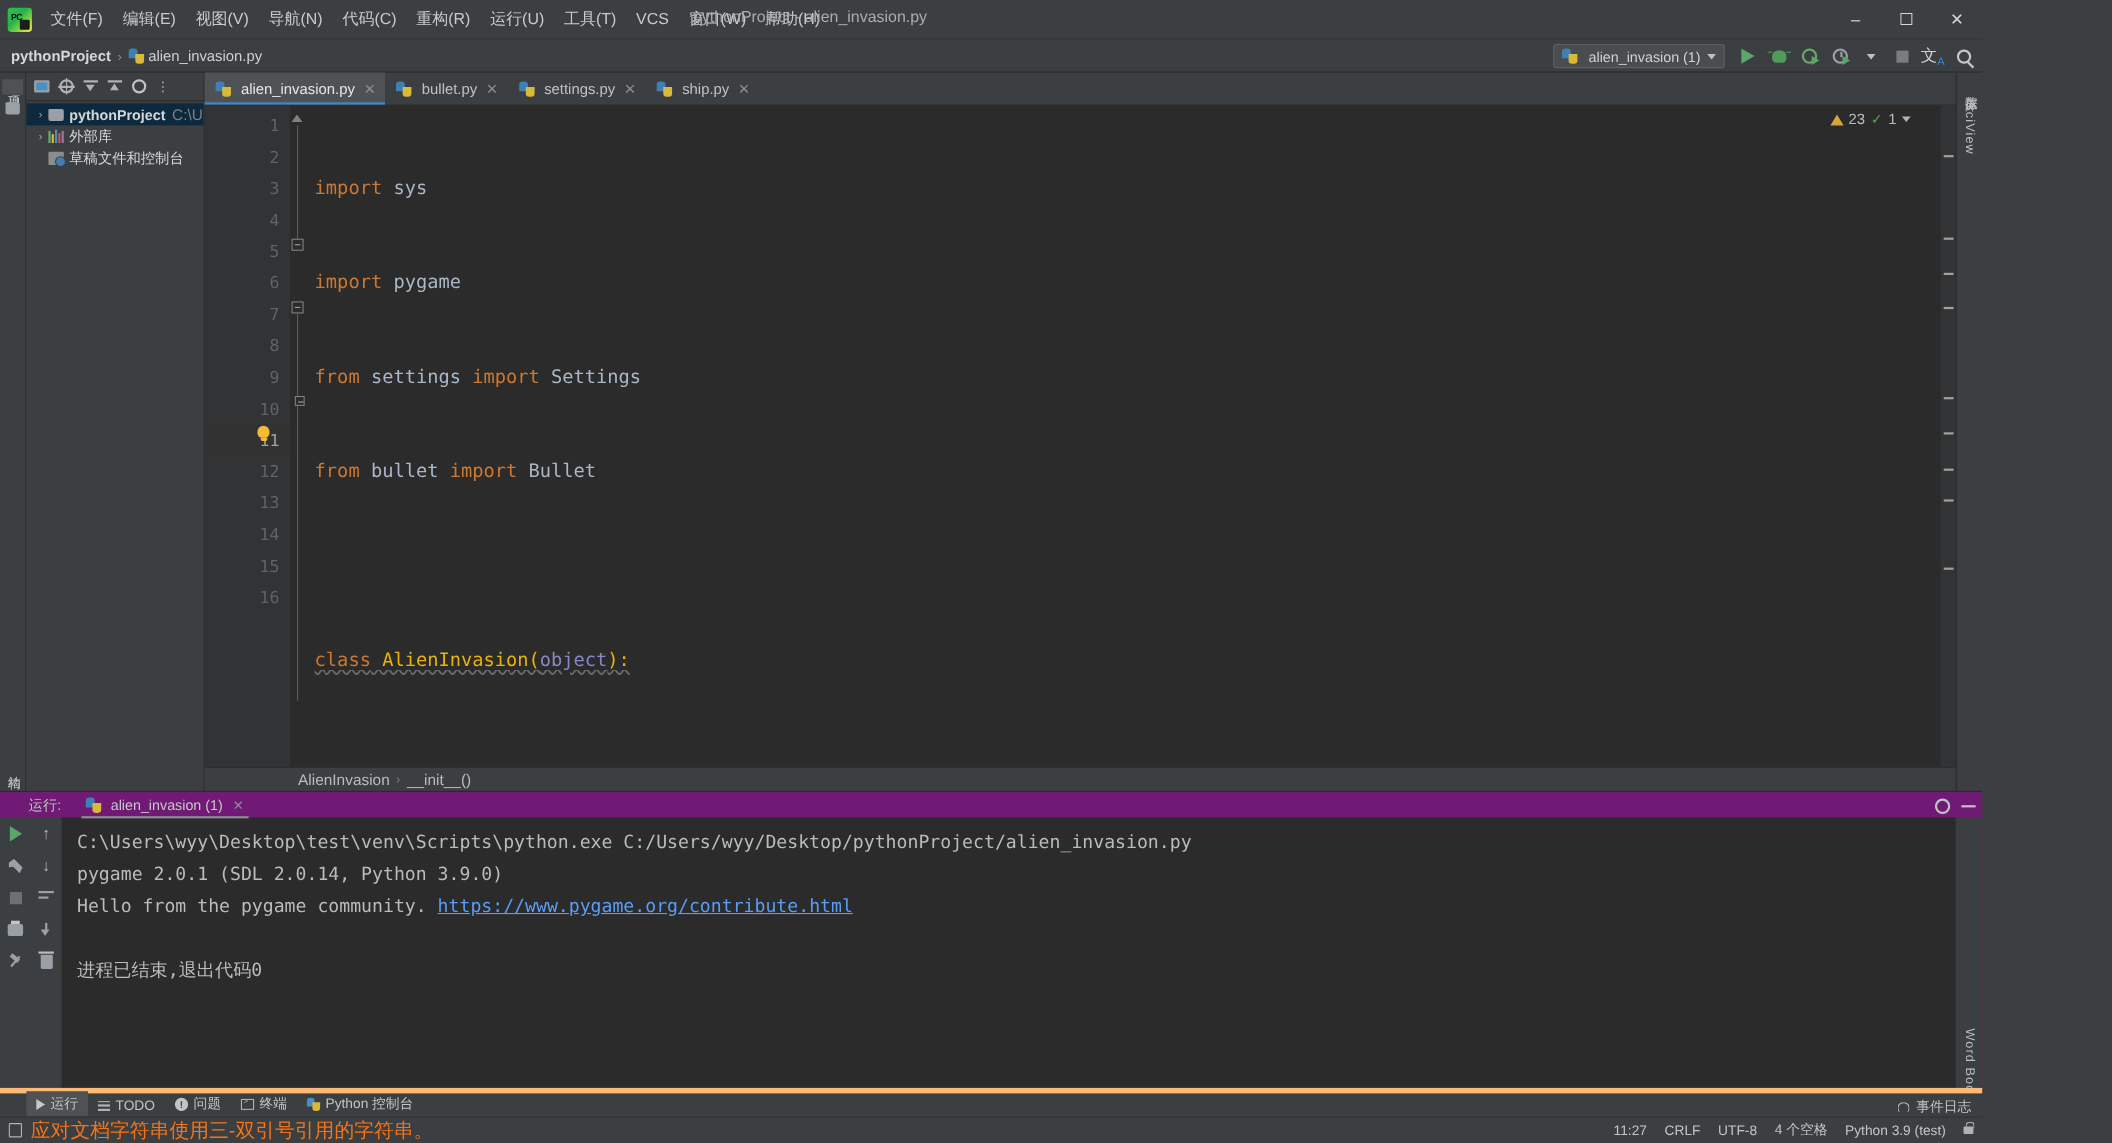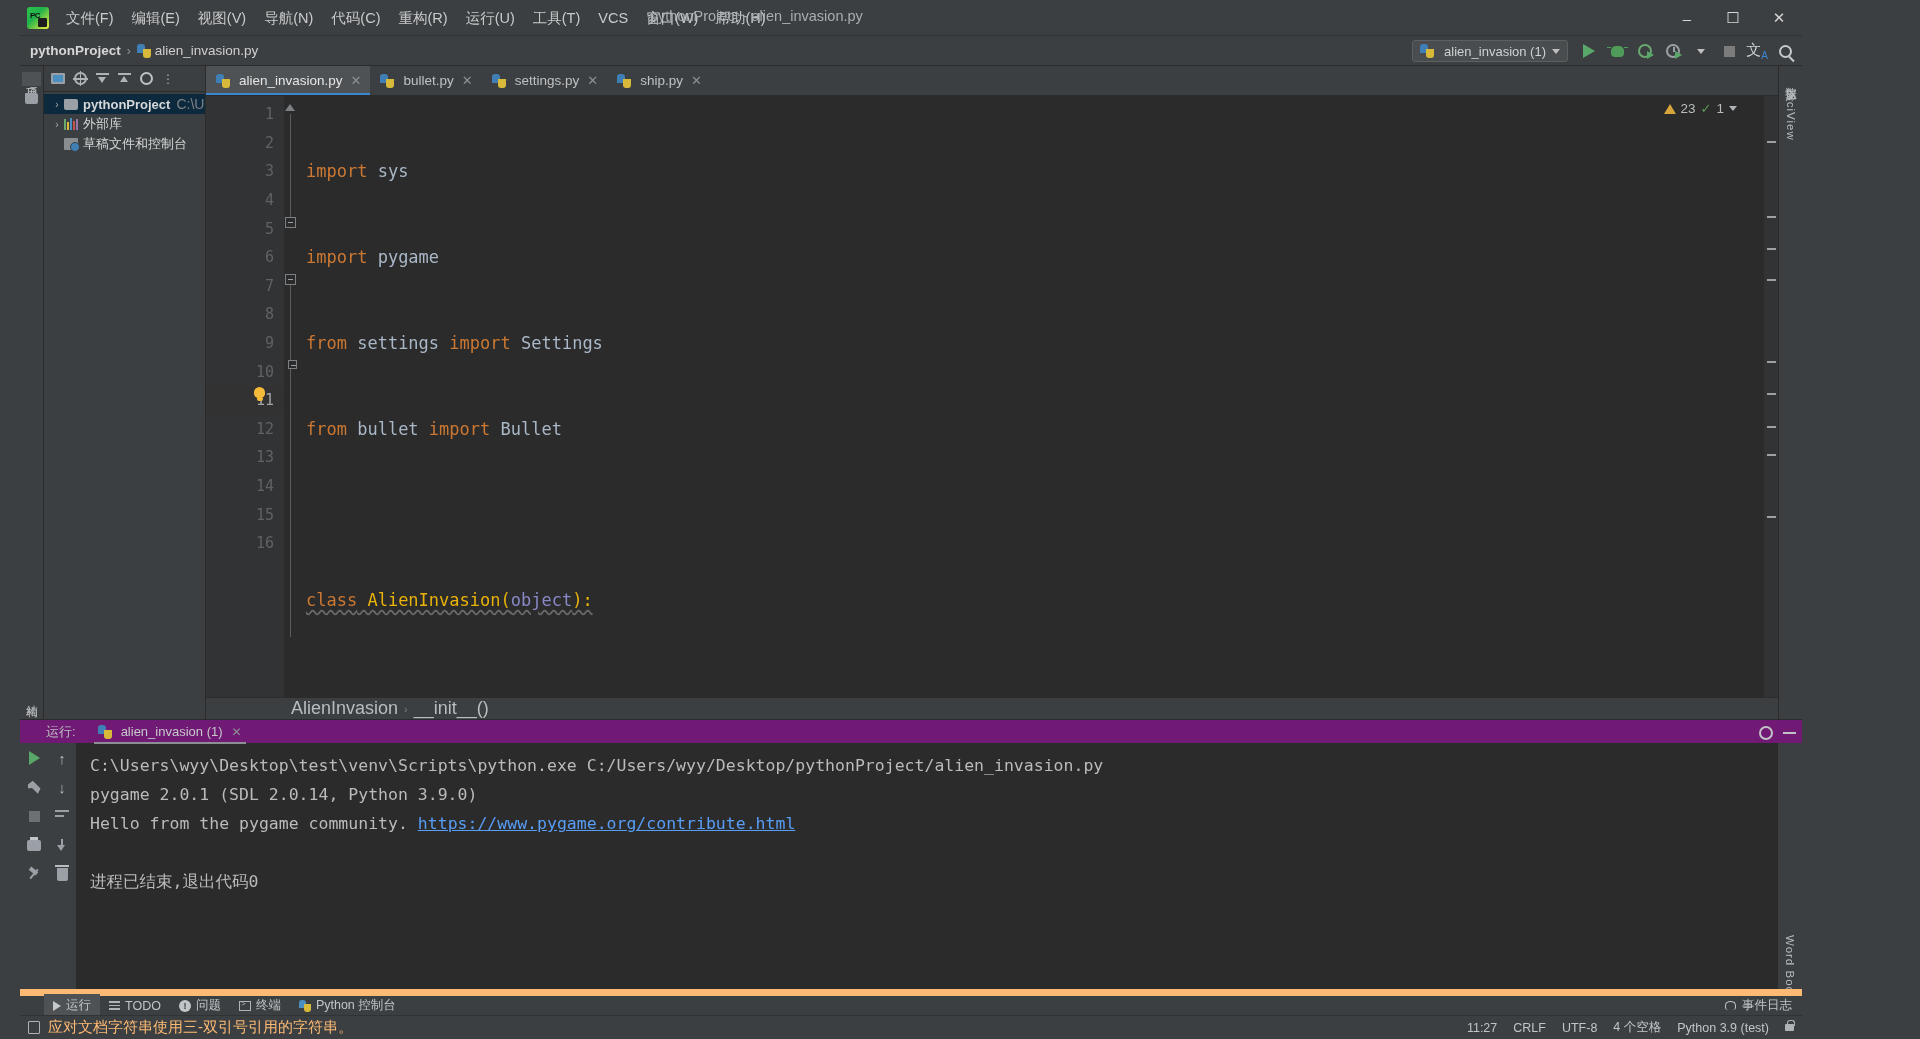--- a/index.html
+++ b/index.html
@@ -3,21 +3,21 @@
 <meta charset="utf-8">
 <style>
   * { box-sizing: border-box; margin: 0; padding: 0; }
   html, body {
     width: 1920px; height: 1039px;
     background: #3c3f41;
     font-family: "Liberation Sans", sans-serif;
     overflow: hidden;
     color: #bbbbbb;
   }
-  #app { width: 1802px; height: 1039px; display: flex; flex-direction: column; position: relative; padding-left: 20px; }
+  #app { width: 1802px; height: 1039px; display: flex; flex-direction: column; position: relative; }
 
   
   .menubar {
     height: 36px; background: #3c3f41; display: flex; align-items: center;
     border-bottom: 1px solid #323232; flex: 0 0 36px; position: relative;
   }
   .pc-logo {
     width: 22px; height: 22px; margin-left: 7px; margin-right: 8px;
     border-radius: 3px; position: relative; overflow: hidden;
     background: linear-gradient(135deg,#2cc44b 0%, #22b24c 40%, #f5f53c 100%);
@@ -181,21 +181,21 @@
 
   .insp-badge {
     position:absolute; right: 41px; top: 5px; display:flex; align-items:center; gap:5px;
     font-size:13.5px; color:#b9bcbe; z-index:5;
   }
   .warn-tri { width:0;height:0;border-left:6px solid transparent;border-right:6px solid transparent;border-bottom:10px solid #d6a53b; position:relative;}
   .chk { color:#5a9e5a; font-size:13px; }
   .caretd { width:0;height:0;border-left:4px solid transparent;border-right:4px solid transparent;border-top:5px solid #b0b3b5;}
 
   .bc-bar { height: 22px; background:#3c3f41; display:flex; align-items:center; padding-left:85px; flex:0 0 22px; border-top:1px solid #2b2b2b;}
-  .bc { font-size:18px; color:#b9bcbe;}
+  .bc { font-size:14px; color:#b9bcbe;}
   .bc-sep { margin: 0 6px; color:#7d8184; font-size:11px;}
 
   
   .right-strip {
     width: 24px; background:#3c3f41; border-left:1px solid #2b2b2b; flex:0 0 24px;
     display:flex; flex-direction:column; align-items:center; padding-top:6px;
   }
 
   
   .runpanel { height: 270px; background:#701a75; display:flex; flex-direction:column; flex:0 0 270px; border-top:1px solid #2b2b2b;}
@@ -236,41 +236,41 @@
     font-family:"DejaVu Sans Mono", monospace; font-size:16.5px; line-height:29px; color:#bbbbbb;
     white-space: pre-wrap;
   }
   .console .link { color:#589df6; text-decoration:underline; }
   .console .exit { color:#bbbbbb; }
 
   .console-right { width: 24px; background:#3c3f41; flex:0 0 24px; display:flex; flex-direction:column; align-items:center; padding-top:180px;}
   .cr-ico { width:13px;height:11px;background:#9aa0a6;border-radius:1px;margin-bottom:6px;}
 
   
-  .botbar { height: 26px; background:#3c3f41; display:flex; align-items:center; padding-left:24px; gap:0; flex:0 0 26px; border-top:7px solid #fdba74; position:relative;}
+  .botbar { height: 26px; background:#3c3f41; display:flex; align-items:flex-end; padding-left:24px; gap:0; flex:0 0 26px; border-top:5px solid #fdba74; position:relative;}
   .bb {
     display:flex; align-items:center; gap:5px; font-size:12.5px; color:#c2c5c7; padding: 3px 9px; white-space:nowrap;
   }
   .bb.sel { background:#4e5254; }
   .bb-play { width:0;height:0;border-top:5px solid transparent;border-bottom:5px solid transparent;border-left:8px solid #c6c8ca;}
   .bb-list { width:11px;height:9px;display:flex;flex-direction:column;justify-content:space-between;}
   .bb-list i{display:block;height:1.6px;background:#b0b3b5;}
   .bb-excl { width:12px;height:12px;border-radius:50%;background:#c2c5c7;color:#3c3f41;font-size:9px;display:flex;align-items:center;justify-content:center;font-weight:bold;}
   .bb-term { width:12px;height:10px;border:1.4px solid #b0b3b5;position:relative;}
   .bb-term::after{content:">";position:absolute;left:1px;top:-3px;font-size:8px;color:#b0b3b5;}
   .bb-py { width:12px;height:12px;position:relative;}
   .bb-py::before{content:"";position:absolute;left:0;top:0;width:7px;height:8px;background:#4a8ec2;border-radius:3px 3px 0 0;}
   .bb-py::after{content:"";position:absolute;right:0;bottom:0;width:7px;height:8px;background:#d8b93a;border-radius:0 0 3px 3px;}
   .bot-right { position:absolute; right:10px; display:flex; align-items:center; gap:6px; font-size:12.5px; color:#c2c5c7;}
   .bell { width:11px;height:11px;border:1.6px solid #c2c5c7;border-radius:50% 50% 3px 3px; border-bottom:none; height:9px;}
 
   
   .statusbar { height: 24px; background:#3c3f41; display:flex; align-items:center; padding-left:8px; flex:0 0 24px; position:relative; border-top:1px solid #323232;}
   .sb-doc { width:12px;height:13px;border:1.5px solid #b0b3b5;border-radius:1px;margin-right:8px;}
-  .sb-msg { font-size:15px; color:#fdba74; }
+  .sb-msg { font-size:18px; color:#f97316; }
   .sb-right { position:absolute; right:8px; display:flex; align-items:center; gap:16px; font-size:12.5px; color:#c2c5c7;}
   .lock { width:9px;height:7px;background:#b0b3b5;border-radius:1px;position:relative;}
   .lock::before{content:"";position:absolute;left:1.5px;top:-4px;width:6px;height:5px;border:1.4px solid #b0b3b5;border-bottom:none;border-radius:3px 3px 0 0;}
 </style>
 </head>
 <body>
 
 <div id="app">
 
   <div class="menubar">

